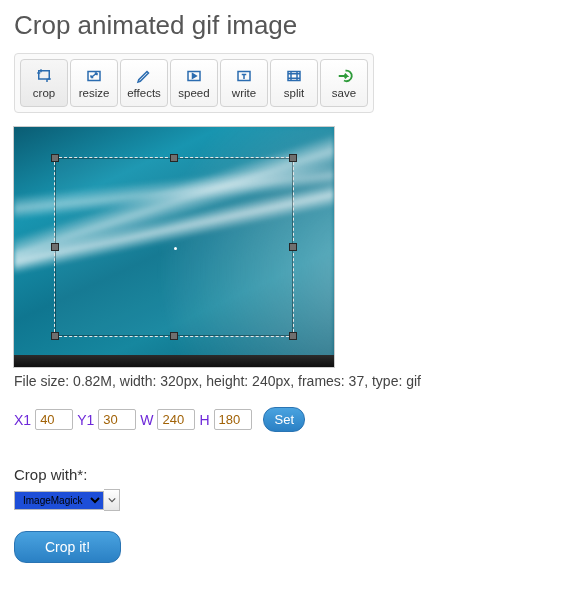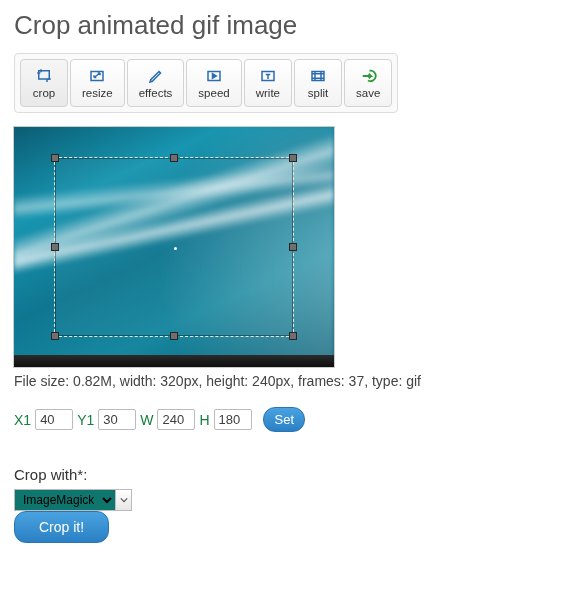--- a/index.html
+++ b/index.html
@@ -29,21 +29,21 @@
     background: #fafafa;
     width: fit-content;
   }
   .tool {
     display: flex;
     flex-direction: column;
     align-items: center;
     justify-content: center;
     min-width: 48px;
     height: 48px;
-    padding: 4px 11px;
+    padding: 4px 0;
     background: linear-gradient(#fff, #f3f3f3);
     border: 1px solid #d3d3d3;
     border-radius: 4px;
     cursor: pointer;
     font-size: 11.5px;
     color: #333;
   }
   .tool:first-child { background: linear-gradient(#f6f6f6, #e9e9e9); }
   .tool .ic { width: 20px; height: 18px; display:flex; align-items:center; justify-content:center; }
   .tool .ic svg { stroke: #2b6cb0; fill: none; }
@@ -86,37 +86,37 @@
     border: 1px solid #262626;
   }
   .h-nw { left:-4px; top:-4px; } .h-n { left:calc(50% - 4px); top:-4px; } .h-ne { right:-4px; top:-4px; }
   .h-w { left:-4px; top:calc(50% - 4px);} .h-e { right:-4px; top:calc(50% - 4px);}
   .h-sw { left:-4px; bottom:-4px;} .h-s { left:calc(50% - 4px); bottom:-4px;} .h-se { right:-4px; bottom:-4px;}
   .cursor-dot { position:absolute; left:50%; top:50%; width:3px; height:3px; background:#fff; border-radius:50%; }
 
   .meta { margin-top: 6px; color: #444; font-size: 14px; }
 
   .coords { margin-top: 18px; display:flex; align-items:center; gap:4px; flex-wrap:wrap; }
-  .coords label { color:#15803d; }
+  .coords label { color:#6d28d9; }
   .coords input {
     width: 38px; padding: 2px 4px; font-size:13px;
     border: 1px solid #bbb; border-radius:2px; text-align:left;
-    background:#fff; color:#404040;
+    background:#fff; color:#a16207;
   }
   .btn {
     display:inline-block;
     background: linear-gradient(#4aa3e0, #2a80c4);
     color:#fff; border:1px solid #2a74b3; border-radius:12px;
     padding: 4px 10px; font-size:13px; cursor:pointer;
   }
-  .btn.big { padding: 7px 24px; font-size:14px; }
+  .btn.big { padding: 7px 30px; font-size:14px; margin-top:20px; }
   .section-label { margin-top: 34px; font-size:15px; color:#333; }
   .select-wrap { margin-top:6px; display:flex; align-items:center; }
   .select-wrap select {
-    font-size:12px; padding:2px 4px; border:1px solid #bbb; background:#0f766e;
+    font-size:10px; padding:2px 4px; border:1px solid #bbb; background:#1d4ed8;
   }
   .sel-arrow {
     width:16px; height:22px; display:flex; align-items:center; justify-content:center;
     border:1px solid #bbb; border-left:none; background:linear-gradient(#fff,#e6e6e6);
   }
 </style>
 </head>
 <body>
 
 <div class="page">

